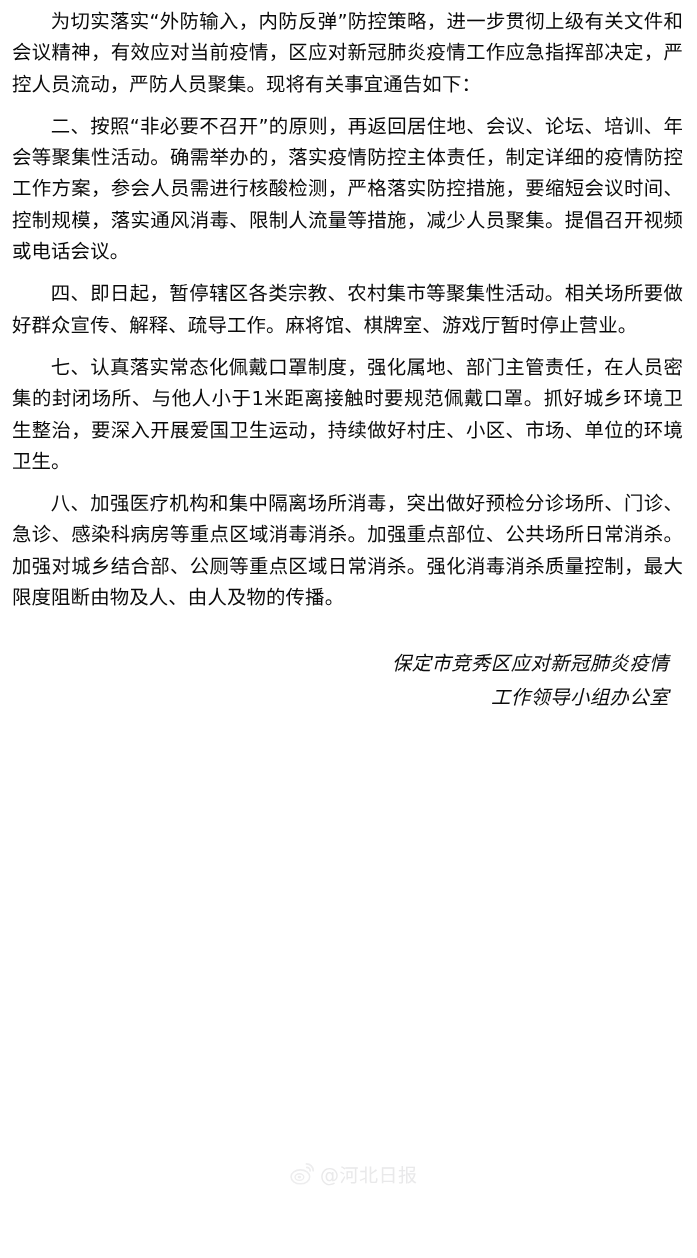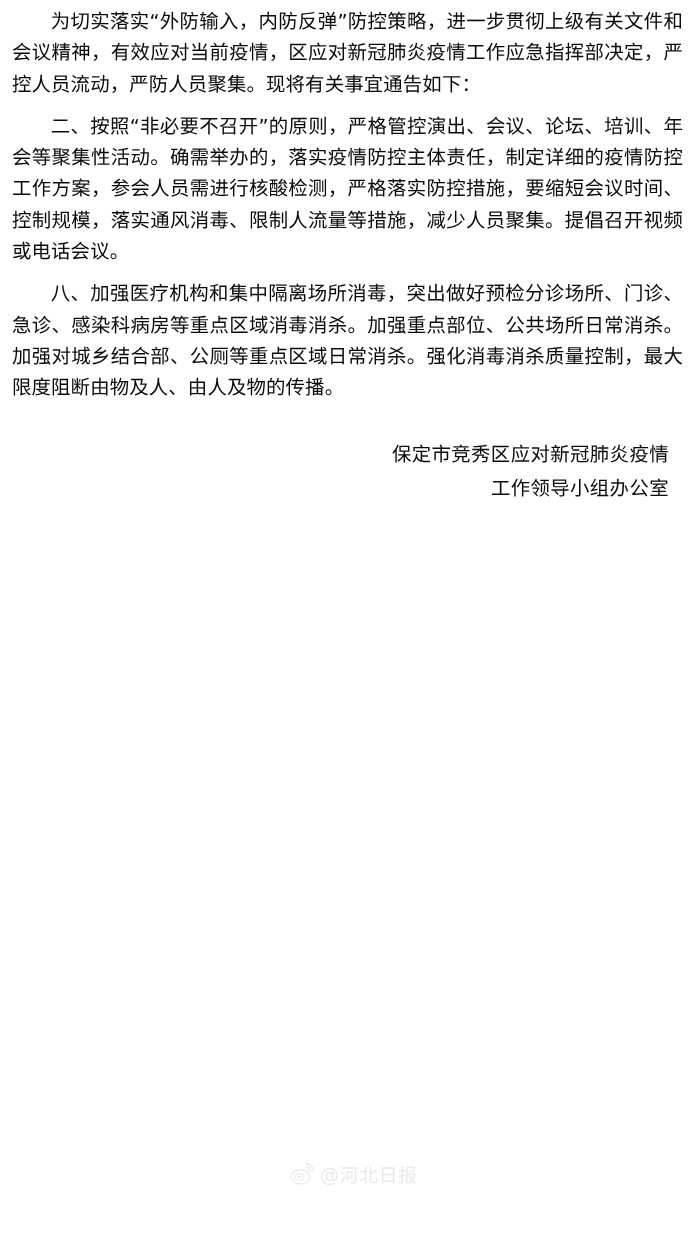--- a/index.html
+++ b/index.html
@@ -50,20 +50,21 @@
     margin-top: 34px;
     text-align: right;
     font-size: 19.4px;
     line-height: 34px;
     padding-right: 14px;
     color: #0a0a0a;
   }
   .sign-line {
     display: block;
     letter-spacing: 0.4px;
+    font-style: italic;
   }
   .sign-line.org-2 {
     padding-right: 0px;
   }
 
   
   .watermark {
     position: absolute;
     left: 289px;
     bottom: 9px;
@@ -88,21 +89,23 @@
     white-space: nowrap;
   }
 </style>
 </head>
 <body>
 
 <div class="page">
 
   <div class="doc-body">
     <p class="para">为切实落实“外防输入，内防反弹”防控策略，进一步贯彻上级有关文件和会议精神，有效应对当前疫情，区应对新冠肺炎疫情工作应急指挥部决定，严控人员流动，严防人员聚集。现将有关事宜通告如下：</p>
-    <p class="para">二、按照“非必要不召开”的原则，严格管控演出、会议、论坛、培训、年会等聚集性活动。确需举办的，落实疫情防控主体责任，制定详细的疫情防控工作方案，参会人员需进行核酸检测，严格落实防控措施，要缩短会议时间、控制规模，落实通风消毒、限制人流量等措施，减少人员聚集。提倡召开视频或电话会议。</p>
+    <p class="para">二、按照“非必要不召开”的原则，再返回居住地、会议、论坛、培训、年会等聚集性活动。确需举办的，落实疫情防控主体责任，制定详细的疫情防控工作方案，参会人员需进行核酸检测，严格落实防控措施，要缩短会议时间、控制规模，落实通风消毒、限制人流量等措施，减少人员聚集。提倡召开视频或电话会议。</p>
+    <p class="para">四、即日起，暂停辖区各类宗教、农村集市等聚集性活动。相关场所要做好群众宣传、解释、疏导工作。麻将馆、棋牌室、游戏厅暂时停止营业。</p>
+    <p class="para">七、认真落实常态化佩戴口罩制度，强化属地、部门主管责任，在人员密集的封闭场所、与他人小于1米距离接触时要规范佩戴口罩。抓好城乡环境卫生整治，要深入开展爱国卫生运动，持续做好村庄、小区、市场、单位的环境卫生。</p>
     <p class="para">八、加强医疗机构和集中隔离场所消毒，突出做好预检分诊场所、门诊、急诊、感染科病房等重点区域消毒消杀。加强重点部位、公共场所日常消杀。加强对城乡结合部、公厕等重点区域日常消杀。强化消毒消杀质量控制，最大限度阻断由物及人、由人及物的传播。</p>
   </div>
 
   <div class="signature">
     <span class="sign-line org-1">保定市竞秀区应对新冠肺炎疫情</span>
     <span class="sign-line org-2">工作领导小组办公室</span>
 
   </div>
 
   <div class="watermark">

